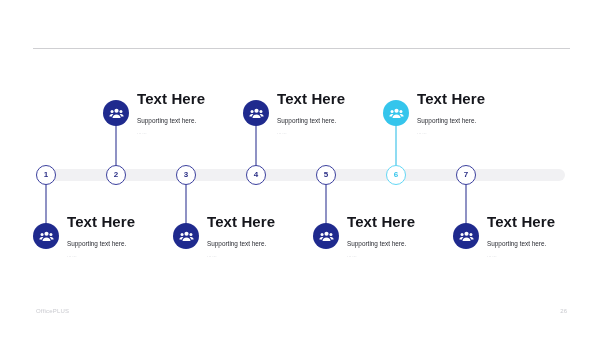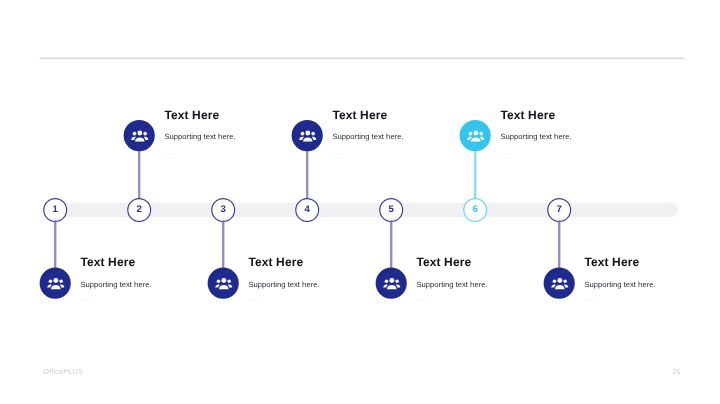--- a/index.html
+++ b/index.html
@@ -106,21 +106,21 @@
     height: 15px;
     display: block;
   }
 
   
   .block {
     position: absolute;
     width: 120px;
   }
   .block .title {
-    font-size: 10px;
+    font-size: 15px;
     font-weight: bold;
     color: #15161c;
     line-height: 1.1;
     letter-spacing: 0.1px;
     white-space: nowrap;
   }
   .block .subtitle {
     font-size: 6.4px;
     color: #2b2d34;
     line-height: 1.1;

